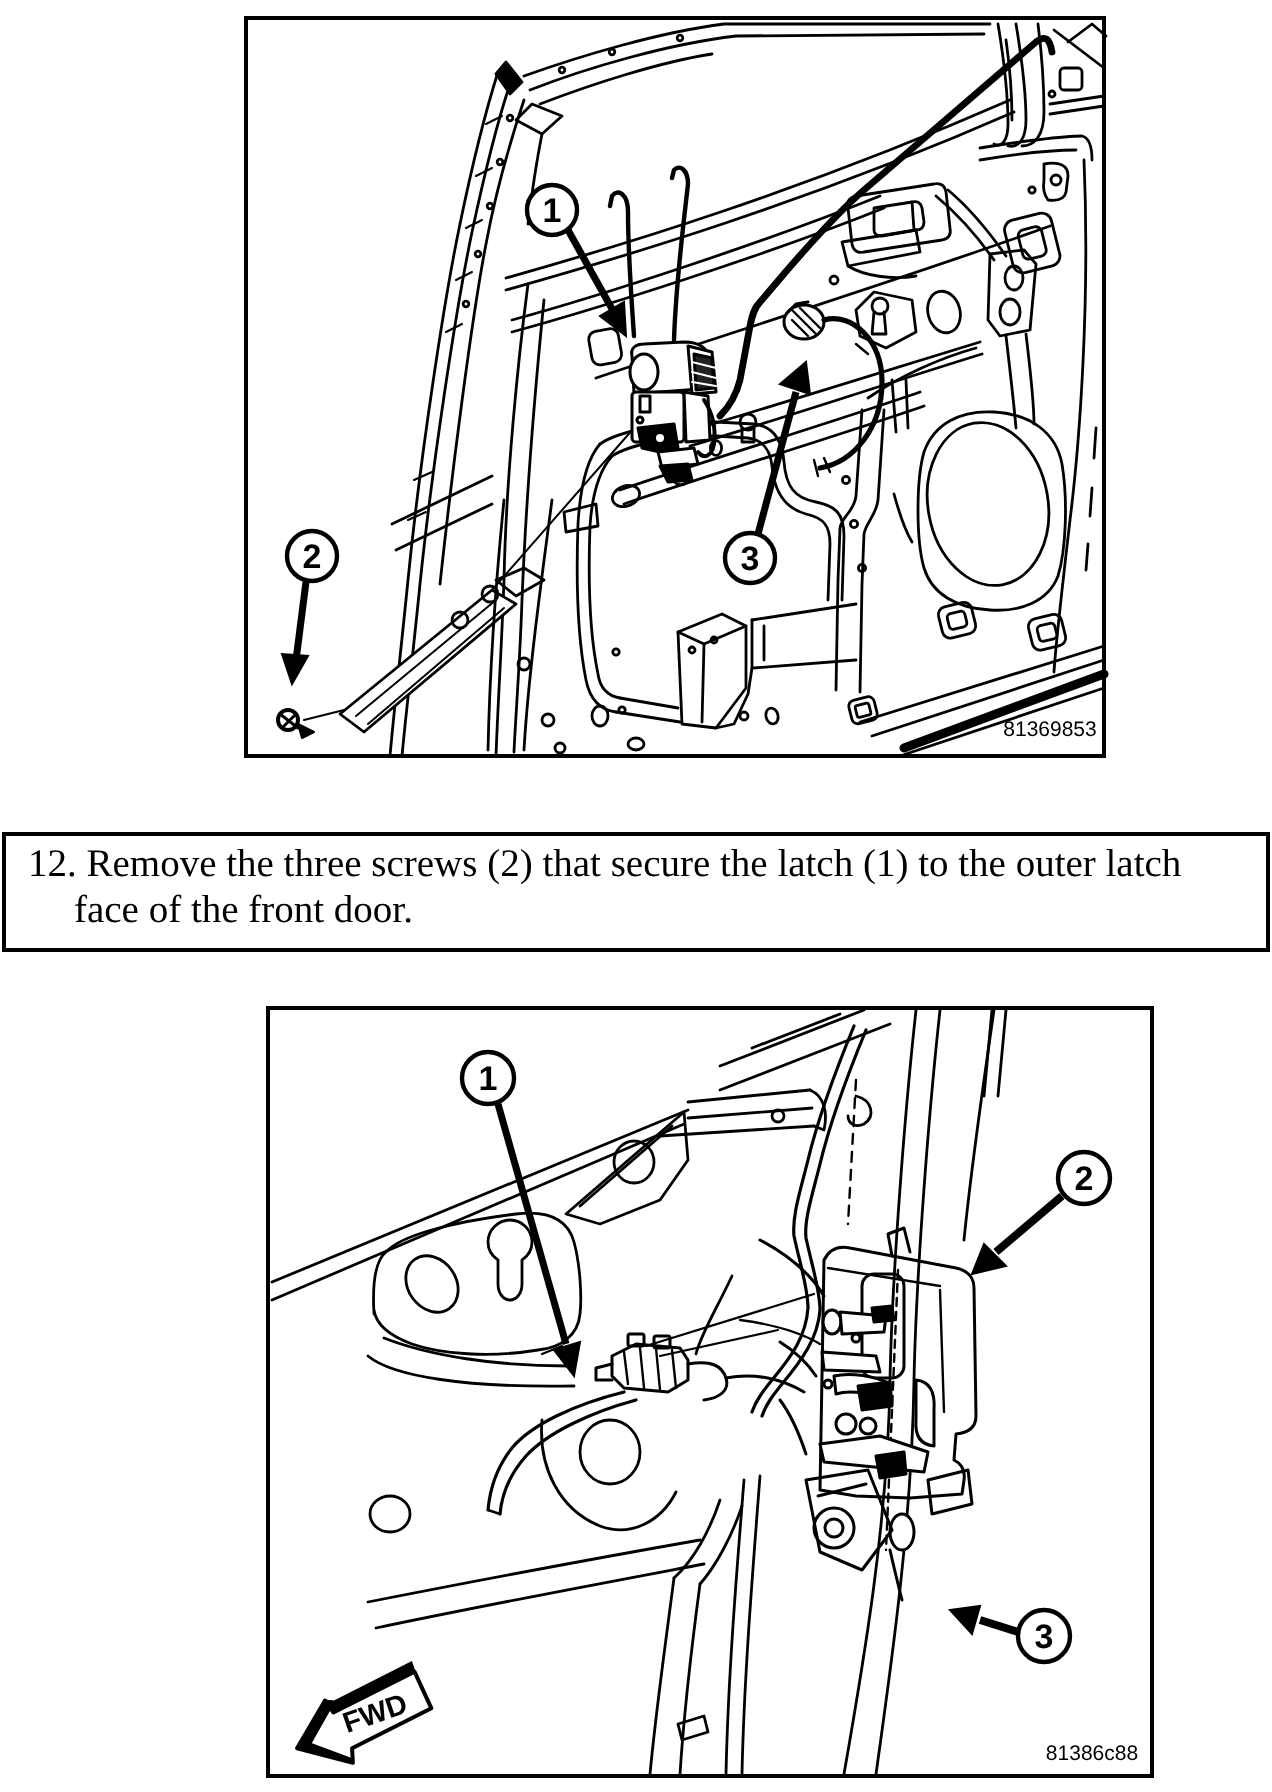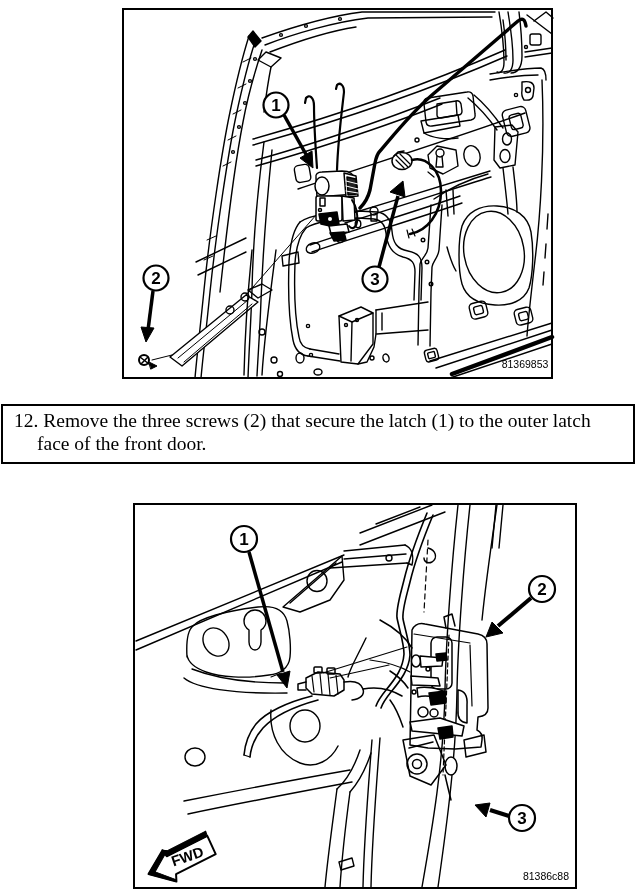--- a/index.html
+++ b/index.html
@@ -1,17 +1,17 @@
 <!DOCTYPE html>
 <html><head>
 <meta charset="utf-8">
 <style>
 html,body{margin:0;padding:0;background:#fff;}
 #page{position:relative;width:636px;height:896px;background:#fff;overflow:hidden;}
-#caption{position:absolute;left:1px;top:404px;width:630px;height:56px;border:2px solid #000;
+#caption{position:absolute;left:1px;top:416px;width:630px;height:56px;border:2px solid #000;
  font-family:"Liberation Serif",serif;font-size:19.5px;line-height:23px;color:#000;}
 #caption .t{padding:3px 8px 0 34px;text-indent:-23px;}
 svg{position:absolute;left:0;top:0;}
 </style>
 </head>
 <body>
 <div id="page">
 <div id="caption">
       <div class="t">12. Remove the three screws (2) that secure the latch (1) to the outer latch<br>face of the front door.</div>
     </div>

